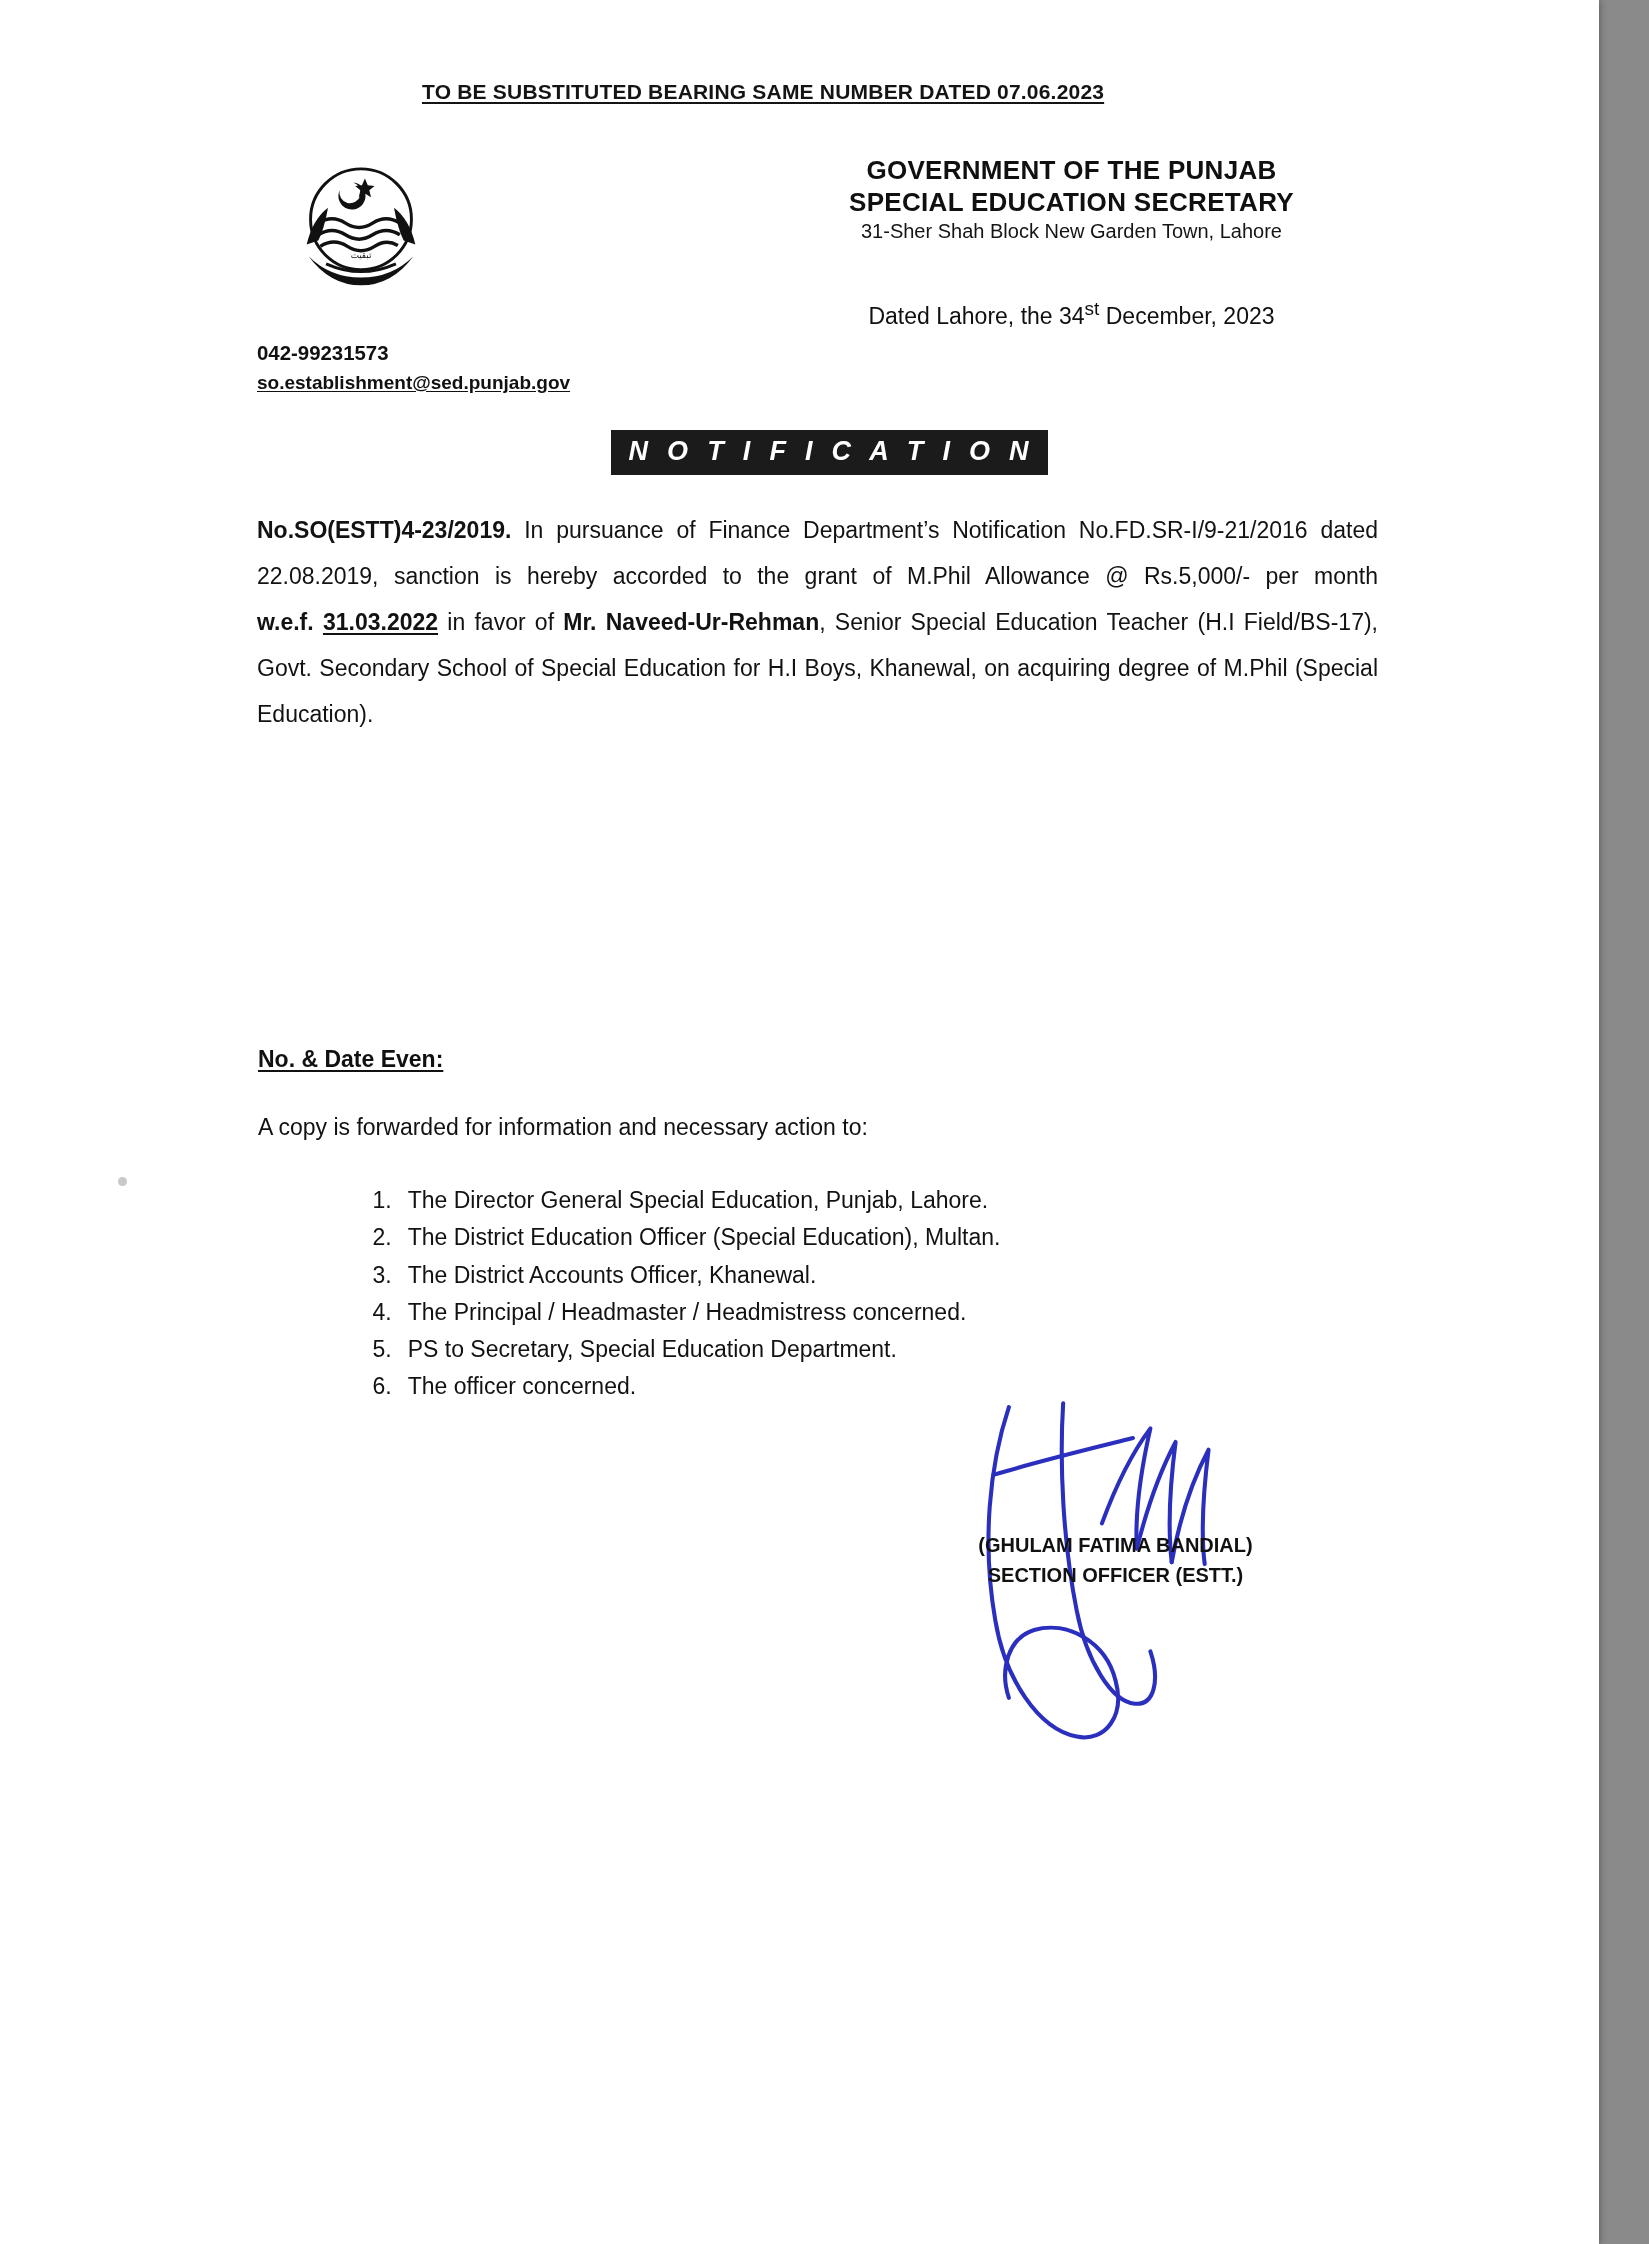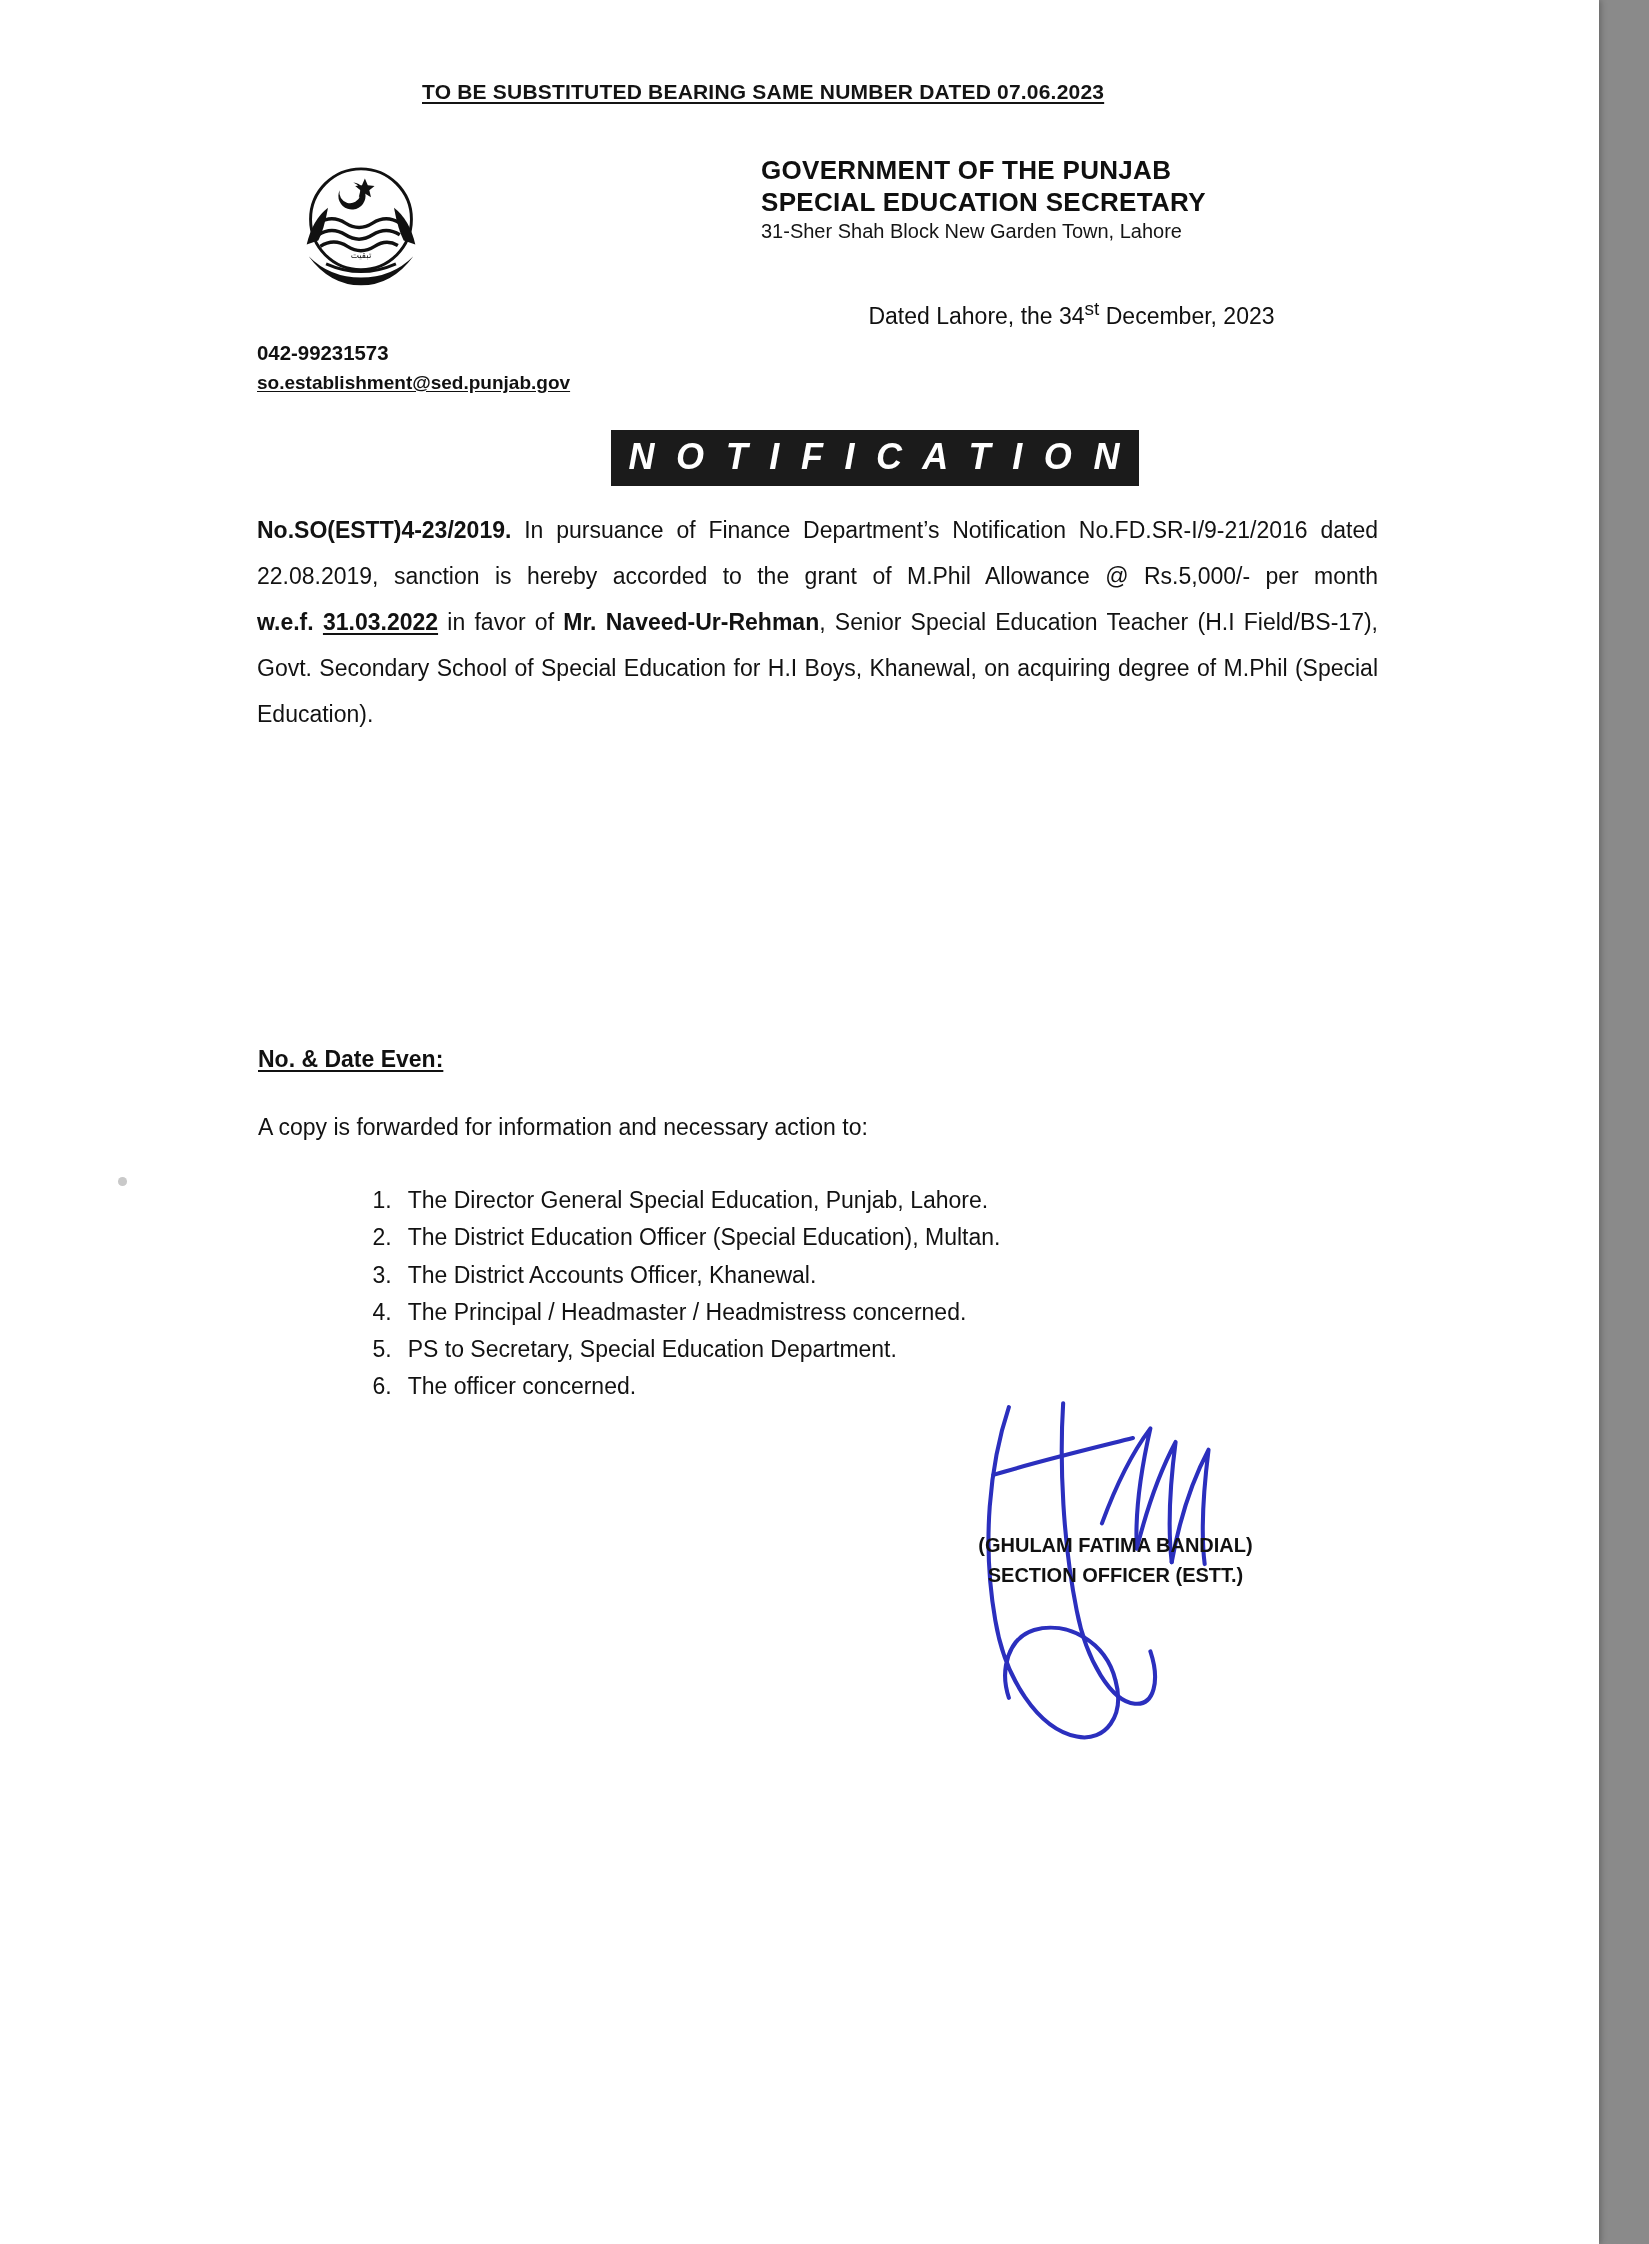--- a/index.html
+++ b/index.html
@@ -69,21 +69,21 @@
     color: #111;
     text-decoration: underline;
     text-underline-offset: 1.9px;
   }
 
   .govt-block {
     position: absolute;
     top: 155px;
     left: 761px;
     width: 621px;
-    text-align: left;
+    text-align: center;
   }
   .govt-line1 {
     font-size: 26px;
     font-weight: bold;
     letter-spacing: 0.3px;
     color: #101010;
     line-height: 1.22;
   }
   .govt-line2 {
     font-size: 26px;
@@ -111,21 +111,21 @@
     vertical-align: super;
   }
 
   
   .notif {
     position: absolute;
     top: 430px;
     left: 611px;
     background: #1b1b1b;
     color: #ffffff;
-    font-size: 36px;
+    font-size: 27px;
     font-weight: bold;
     font-style: italic;
     letter-spacing: 5.8px;
     padding: 5.8px 13.6px 7.8px 17.5px;
   }
 
   
   .body-para {
     position: absolute;
     top: 507px;

